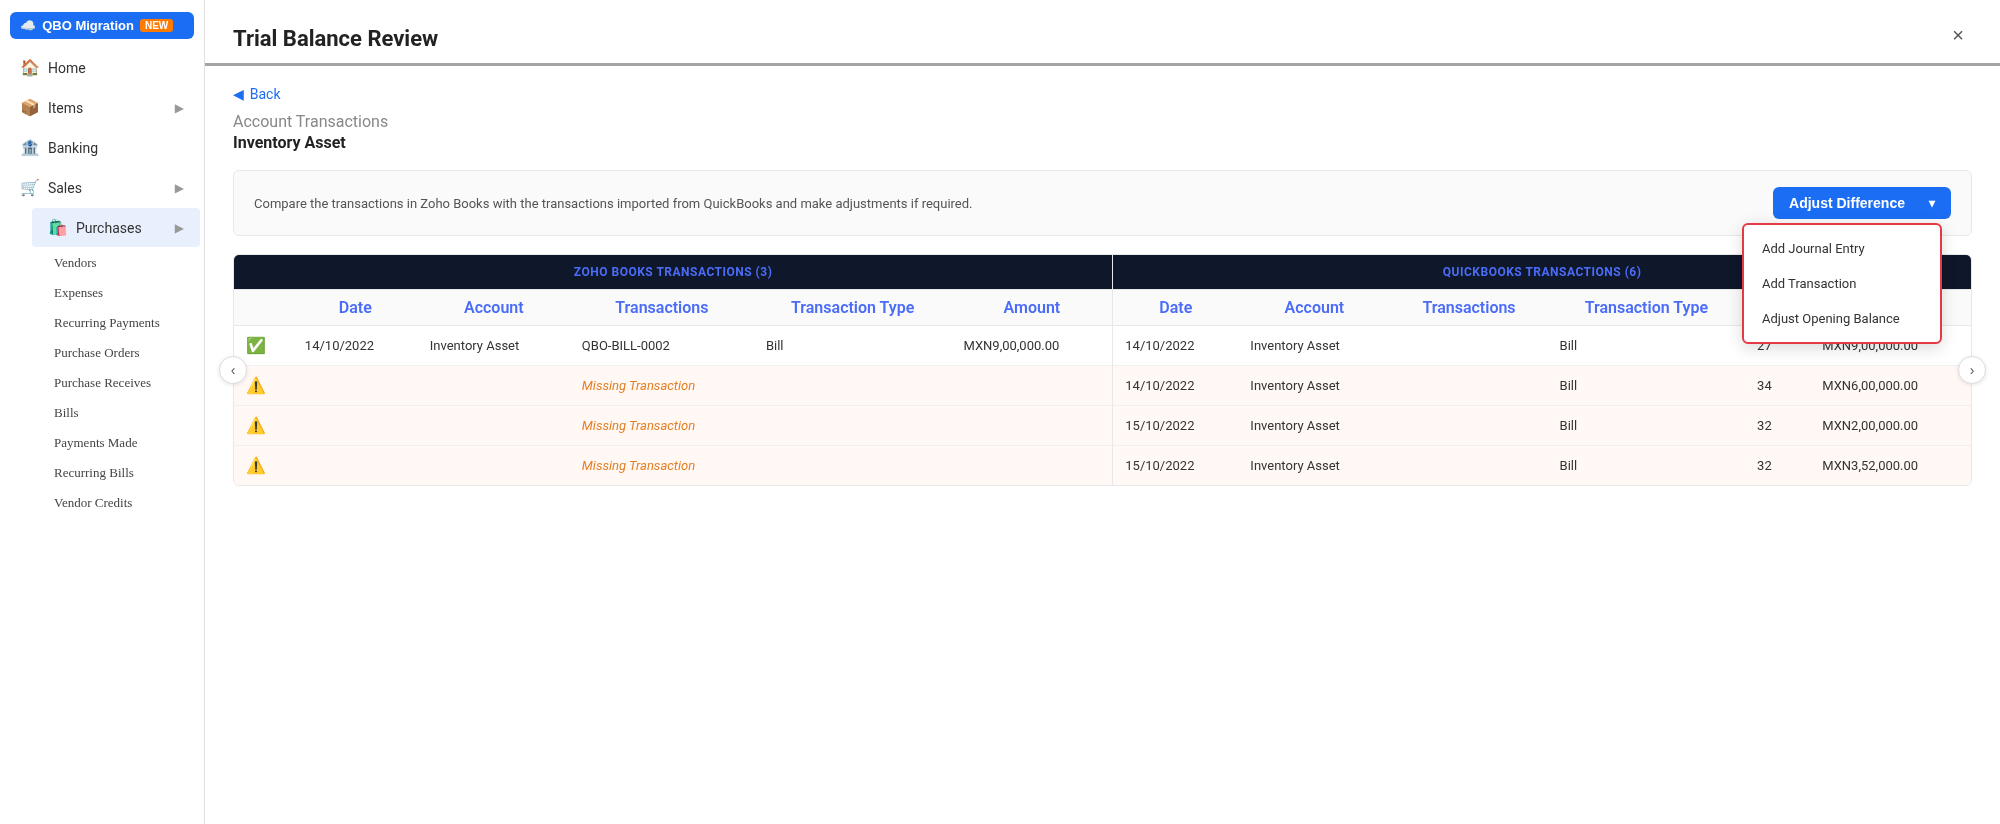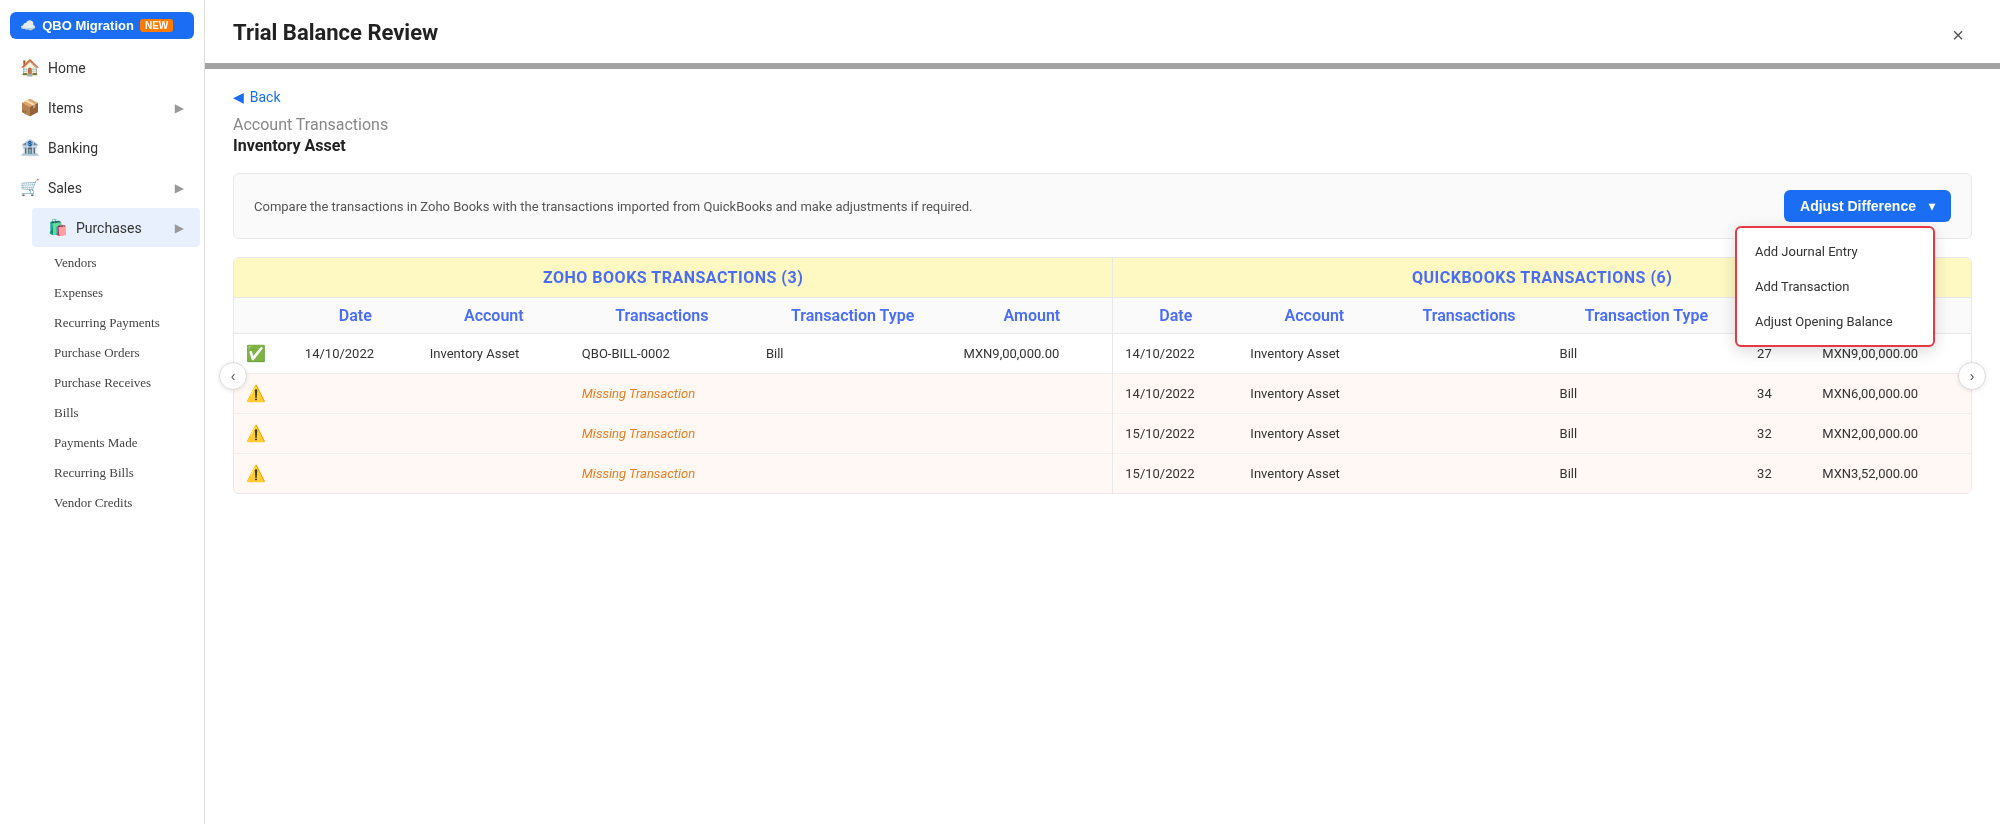--- a/index.html
+++ b/index.html
@@ -65,23 +65,23 @@
     .main {
       flex: 1;
       display: flex;
       flex-direction: column;
       background: #fff;
       overflow: hidden;
     }
     .main-header {
       padding: 20px 28px 0 28px;
       display: flex;
-      align-items: flex-start;
+      align-items: flex-end;
       justify-content: space-between;
-      border-bottom: 6px solid #a3a3a3;
+      border-bottom: 3px solid #a3a3a3;
       padding-bottom: 12px;
     }
     .main-title { font-size: 22px; font-weight: 700; color: #222; }
     .close-btn {
       background: none;
       border: none;
       font-size: 20px;
       color: #555;
       cursor: pointer;
       padding: 4px 8px;
@@ -126,27 +126,27 @@
       background: #1b6ef3;
       color: #fff;
       border: none;
       border-radius: 6px;
       padding: 8px 16px;
       font-size: 14px;
       font-weight: 600;
       cursor: pointer;
       display: flex;
       align-items: center;
-      gap: 13px;
+      gap: 24px;
     }
     .adj-btn .chevron { font-size: 12px; }
     .dropdown-menu {
       position: absolute;
       top: calc(100% + 4px);
-      right: 16px;
+      right: 9px;
       background: #fff;
       border: 2px solid #e63946;
       border-radius: 6px;
       box-shadow: 0 4px 16px rgba(0,0,0,0.15);
       z-index: 100;
       min-width: 200px;
       padding: 6px 0;
     }
     .dropdown-item {
       padding: 10px 18px;
@@ -164,26 +164,26 @@
     }
     .table-scroll {
       overflow-x: auto;
     }
     table {
       width: 100%;
       border-collapse: collapse;
       font-size: 13px;
     }
     .section-header th {
-      background: #fef9c3;
+      background: #0f172a;
       color: #4a6cf7;
       font-weight: 700;
       text-align: center;
       padding: 10px 12px;
-      font-size: 16px;
+      font-size: 12px;
       letter-spacing: 0.5px;
       border-bottom: 1px solid #e8e8e8;
     }
     .section-header th.qb-header { border-left: 1px solid #e8e8e8; }
     .col-header th {
       background: #fafafa;
       color: #4a6cf7;
       font-weight: 600;
       padding: 8px 12px;
       border-bottom: 1px solid #e8e8e8;

